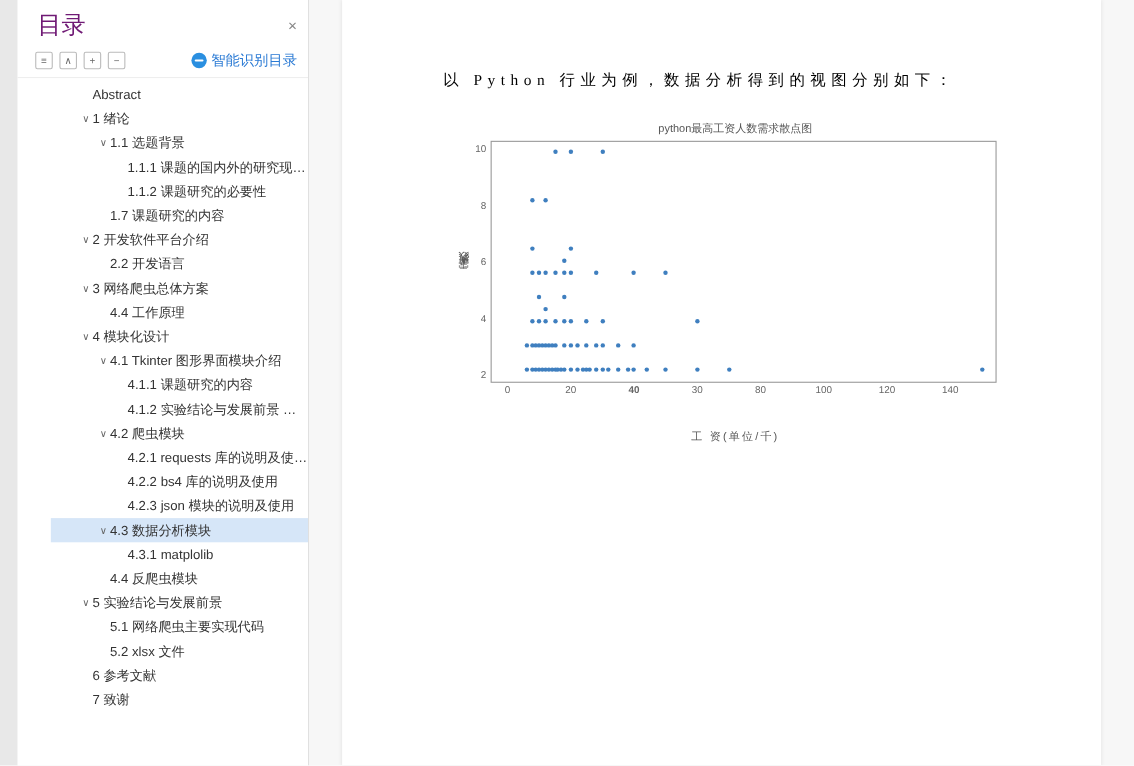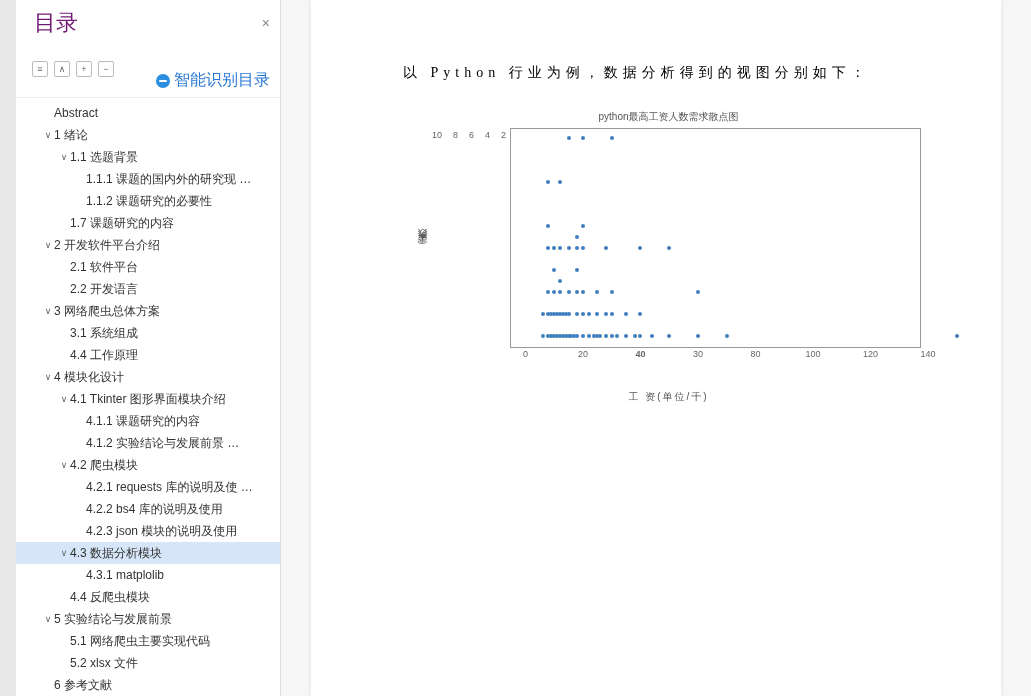--- a/index.html
+++ b/index.html
@@ -56,23 +56,22 @@
     line-height: 14px;
     text-align: center;
     color: #666;
     cursor: pointer;
   }
   .smart-scan {
     display: flex;
     align-items: center;
     gap: 4px;
     color: #2a7ad4;
-    font-size: 16px;
+    font-size: 13px;
     cursor: pointer;
-    margin-top: 24px;
   }
   .smart-scan .dot {
     width: 14px;
     height: 14px;
     background: #2a8fe0;
     border-radius: 50%;
     display: inline-block;
     position: relative;
   }
   .smart-scan .dot::after{
@@ -80,20 +79,21 @@
     position:absolute;
     left:3px; top:6px;
     width:8px; height:2px;
     background:#fff;
     border-radius:1px;
   }
   .toc {
     flex: 1;
     overflow-y: auto;
     padding: 4px 0 8px 0;
+    margin-left: 30px;
   }
   .toc-item {
     display: flex;
     align-items: center;
     height: 22px;
     cursor: pointer;
     color: #333;
     white-space: nowrap;
   }
   .toc-item.selected { background: #d6e6f8; }
@@ -161,28 +161,27 @@
     writing-mode: vertical-rl;
     font-size: 10px;
     color: #555;
     align-self: center;
     letter-spacing: 2px;
     transform: rotate(180deg);
     margin-right: 2px;
   }
   .yticks {
     display: flex;
-    flex-direction: row;
+    flex-direction: column;
     justify-content: space-between;
     font-size: 9px;
     color: #666;
     padding: 2px 4px 2px 0;
     text-align: right;
     height: 220px;
-    gap: 11px;
   }
   .plot {
     position: relative;
     width: 460px;
     height: 220px;
     border: 1px solid #999;
     background: #fff;
   }
   .pt {
     position: absolute;
@@ -263,33 +262,25 @@
       <div class="toc-item lvl2">
         <span class="caret none"></span>
         <span class="toc-label">1.7 课题研究的内容</span>
       </div>
       <div class="toc-item lvl1">
         <span class="caret ">∨</span>
         <span class="toc-label">2 开发软件平台介绍</span>
       </div>
       <div class="toc-item lvl2">
         <span class="caret none"></span>
-        <span class="toc-label">2.1   软件平台</span>
-      </div>
-      <div class="toc-item lvl2">
-        <span class="caret none"></span>
         <span class="toc-label">2.2   开发语言</span>
       </div>
       <div class="toc-item lvl1">
         <span class="caret ">∨</span>
         <span class="toc-label">3 网络爬虫总体方案</span>
-      </div>
-      <div class="toc-item lvl2">
-        <span class="caret none"></span>
-        <span class="toc-label">3.1  系统组成</span>
       </div>
       <div class="toc-item lvl2">
         <span class="caret none"></span>
         <span class="toc-label">4.4  工作原理</span>
       </div>
       <div class="toc-item lvl1">
         <span class="caret ">∨</span>
         <span class="toc-label">4 模块化设计</span>
       </div>
       <div class="toc-item lvl2">

